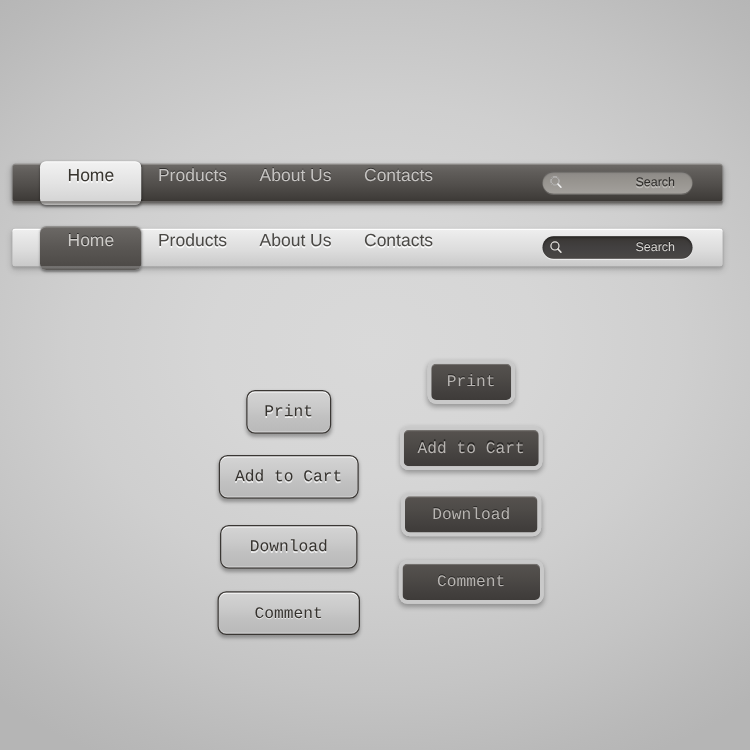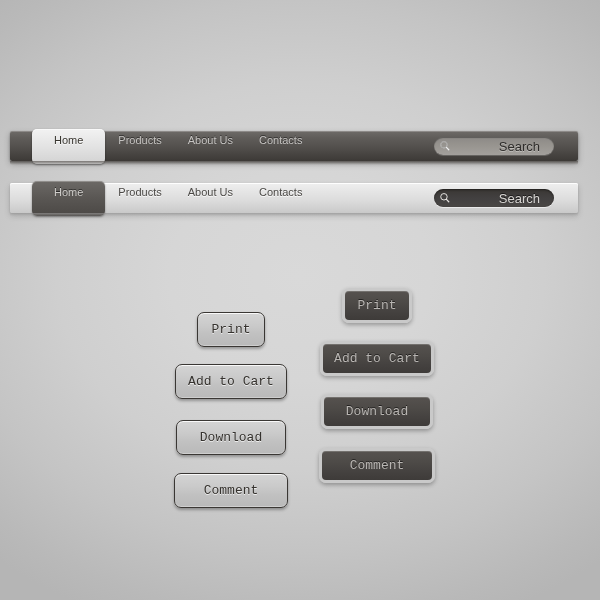--- a/index.html
+++ b/index.html
@@ -71,21 +71,21 @@
   }
 
   .nav-items {
     display: flex;
     align-items: center;
     margin-left: 22px;
     gap: 0px;
   }
 
   .nav-item {
-    font-size: 11px;
+    font-size: 14px;
     padding: 0 13px;
     height: 35px;
     line-height: 22px;
     white-space: nowrap;
     border-radius: 5px;
   }
 
   
   .navbar-dark .nav-item {
     color: #c6c4c2;
@@ -142,21 +142,21 @@
     width: 14px;
     height: 14px;
     margin-left: 4px;
     flex: 0 0 auto;
     display: block;
   }
 
   .search-label {
     margin-left: auto;
     margin-right: 14px;
-    font-size: 13px;
+    font-size: 10px;
   }
   .search-dark .search-label {
     color: #2f2d2b;
     text-shadow: 0 1px 0 rgba(255,255,255,0.35);
   }
   .search-light .search-label {
     color: #d7d5d2;
     text-shadow: 0 -1px 0 rgba(0,0,0,0.6);
   }
 

